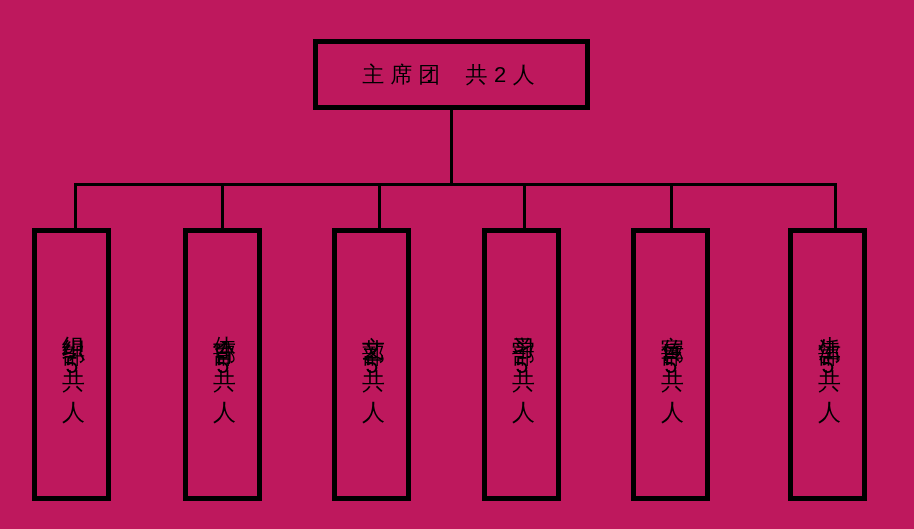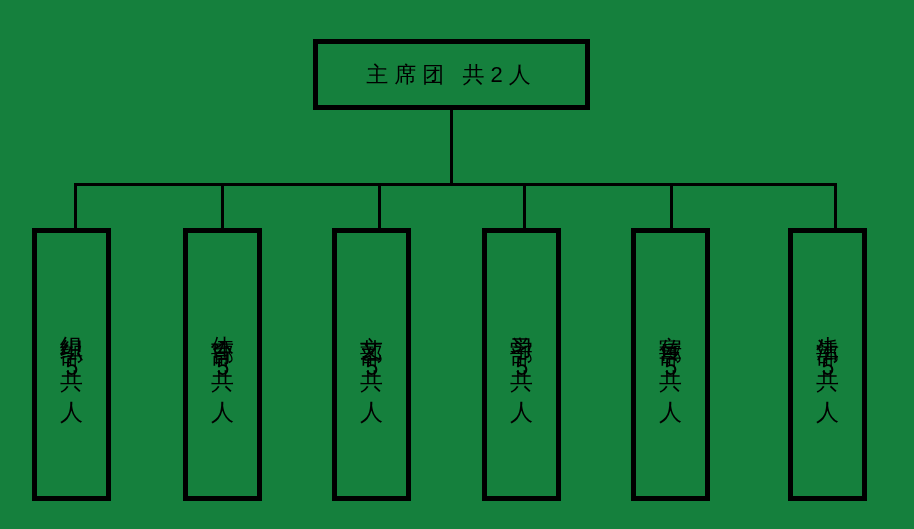--- a/index.html
+++ b/index.html
@@ -4,22 +4,22 @@
 <style>
   html, body {
     margin: 0;
     padding: 0;
     background: #ffffff;
   }
   .canvas {
     position: relative;
     width: 914px;
     height: 529px;
-    background: #15803d;
-    font-family: Liberation Sans, sans-serif;
+    background: #be185d;
+    font-family: Liberation Mono, monospace;
     color: #000000;
     overflow: hidden;
   }
 
   
   .root-box {
     position: absolute;
     left: 313px;
     top: 39px;
     width: 277px;

